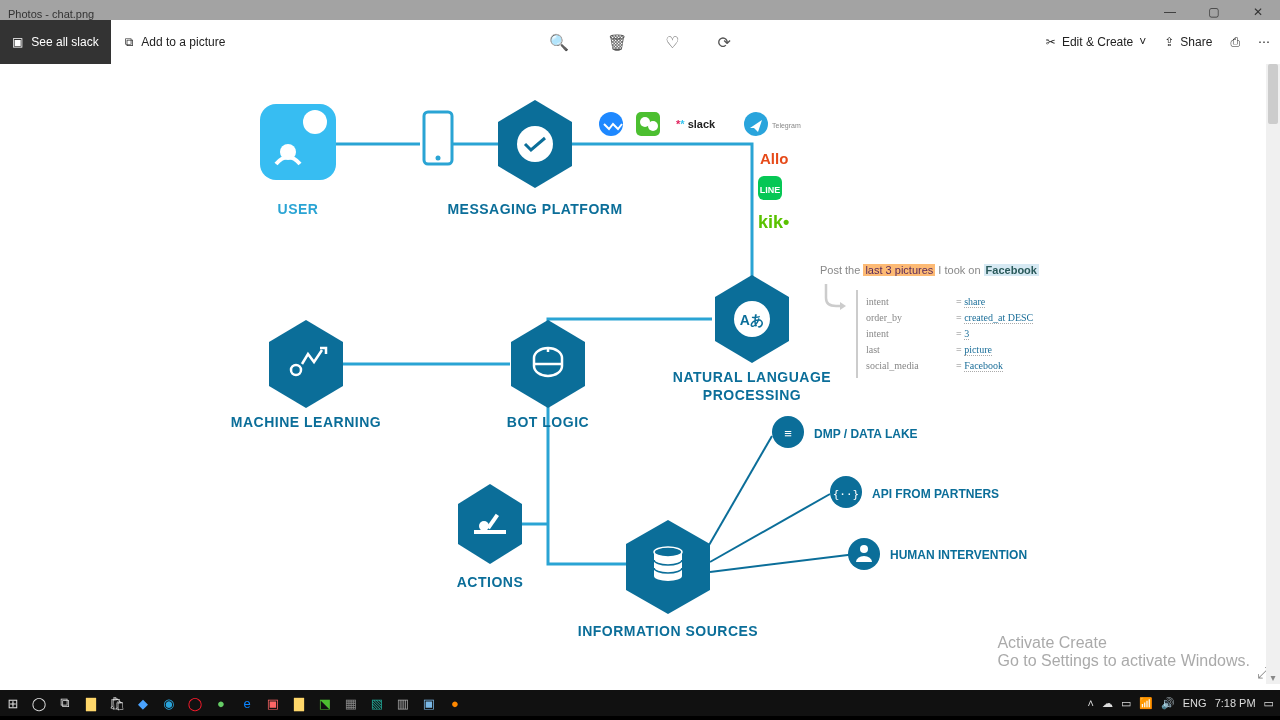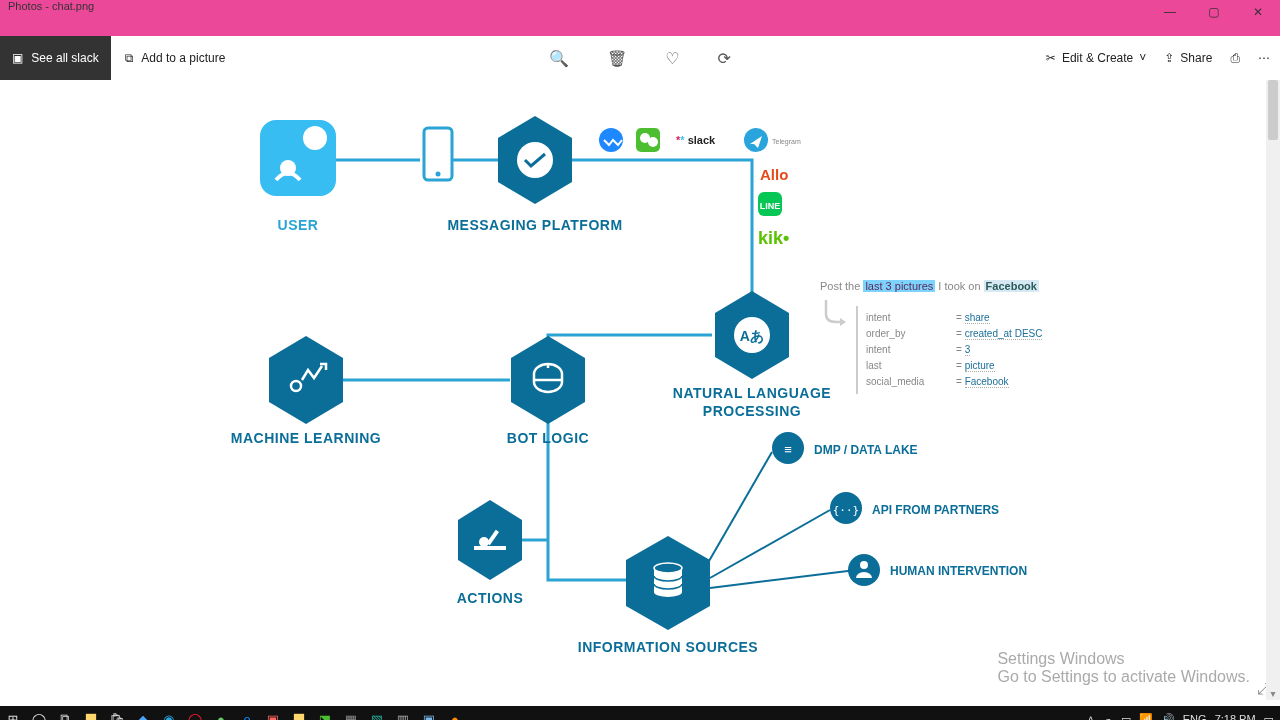--- a/index.html
+++ b/index.html
@@ -1,34 +1,34 @@
 <!DOCTYPE html>
 <html><head>
 <meta charset="utf-8">
 <style>
   html,body{margin:0;padding:0;width:1280px;height:720px;font-family:"Segoe UI",Arial,sans-serif;overflow:hidden;background:#000}
-  .titlebar{height:36px;background:#ec4899;display:flex;align-items:flex-start;font-size:11px;color:#333;padding-left:8px;position:relative}
+  .titlebar{height:20px;background:#a3a3a3;display:flex;align-items:flex-end;font-size:11px;color:#333;padding-left:8px;position:relative}
   .winbtns{position:absolute;right:0;top:0;display:flex;height:24px}
   .winbtn{width:44px;display:flex;align-items:center;justify-content:center;font-size:12px;color:#333}
   .toolbar{height:44px;background:#fff;display:flex;align-items:center;position:relative}
   .see-all{background:#333;color:#fff;height:44px;display:flex;align-items:center;padding:0 12px;font-size:12px;gap:8px}
   .add-creation{display:flex;align-items:center;gap:8px;padding:0 14px;font-size:12px;color:#222}
   .center-icons{position:absolute;left:50%;transform:translateX(-50%);display:flex;gap:38px;color:#555}
   .right-tools{position:absolute;right:10px;display:flex;align-items:center;gap:18px;font-size:12px;color:#222}
   .viewport{height:626px;background:#fff;position:relative;overflow:hidden}
   svg.canvas{position:absolute;top:0;left:0}
   .hex{fill:#0b6e99}
   .hexlabel{font-size:14px;font-weight:700;fill:#0b6e99;text-anchor:middle;letter-spacing:0.5px}
   .src-label{font-size:12px;font-weight:700;fill:#0b6e99}
   .platform-label{font-size:7px;fill:#888}
   .nlp-sample{position:absolute;left:820px;top:200px;font-size:11px;color:#888}
-  .nlp-sample .hl{background:#7dd3fc;color:#5a2a5a;padding:0 2px}
+  .nlp-sample .hl{background:#fdba74;color:#5a2a5a;padding:0 2px}
   .nlp-sample .hl2{background:#d6e9f3;color:#2a5a5a;padding:0 2px}
   .nlp-sample b{color:#333}
-  .code-block{font-family:Liberation Sans, sans-serif;font-size:10px;color:#888;border-left:2px solid #ccc;padding:4px 8px;margin-top:8px;line-height:16px}
+  .code-block{font-family:Liberation Serif, serif;font-size:10px;color:#888;border-left:2px solid #ccc;padding:4px 8px;margin-top:8px;line-height:16px}
   .code-block .val{color:#1b6e99;border-bottom:1px dotted #aaa}
   .activate{position:absolute;right:30px;bottom:20px;text-align:left;color:#aaa}
   .activate .t1{font-size:16px}
   .activate .t2{font-size:16px}
   .fs-icon{position:absolute;right:10px;bottom:8px;color:#888;font-size:16px}
   .taskbar{height:26px;background:#111;display:flex;align-items:center;color:#ddd;font-size:11px;position:relative}
   .taskbar .sys{position:absolute;right:6px;display:flex;align-items:center;gap:8px}
   .tb-icon{width:26px;height:26px;display:flex;align-items:center;justify-content:center;font-size:13px}
   .scrollbar{position:absolute;right:0;top:0;width:14px;height:620px;background:#f0f0f0}
   .scrollbar .thumb{position:absolute;top:0;left:2px;width:10px;height:60px;background:#ccc;border-radius:2px}
@@ -190,21 +190,21 @@
           <div><span style="display:inline-block;width:90px">intent</span>= <span class="val">share</span></div>
           <div><span style="display:inline-block;width:90px">order_by</span>= <span class="val">created_at DESC</span></div>
           <div><span style="display:inline-block;width:90px">intent</span>= <span class="val">3</span></div>
           <div><span style="display:inline-block;width:90px">last</span>= <span class="val">picture</span></div>
           <div><span style="display:inline-block;width:90px">social_media</span>= <span class="val">Facebook</span></div>
         </div>
     </div>
   </div>
 
   <div class="activate">
-    <div class="t1">Settings Windows</div>
+    <div class="t1">Activate Create</div>
     <div class="t2">Go to Settings to activate Windows.</div>
   </div>
   <div class="fs-icon">⤢</div>
 
   <div class="scrollbar">
     <div class="thumb"></div>
     <div class="darr">▾</div>
   </div>
 </div>
 

